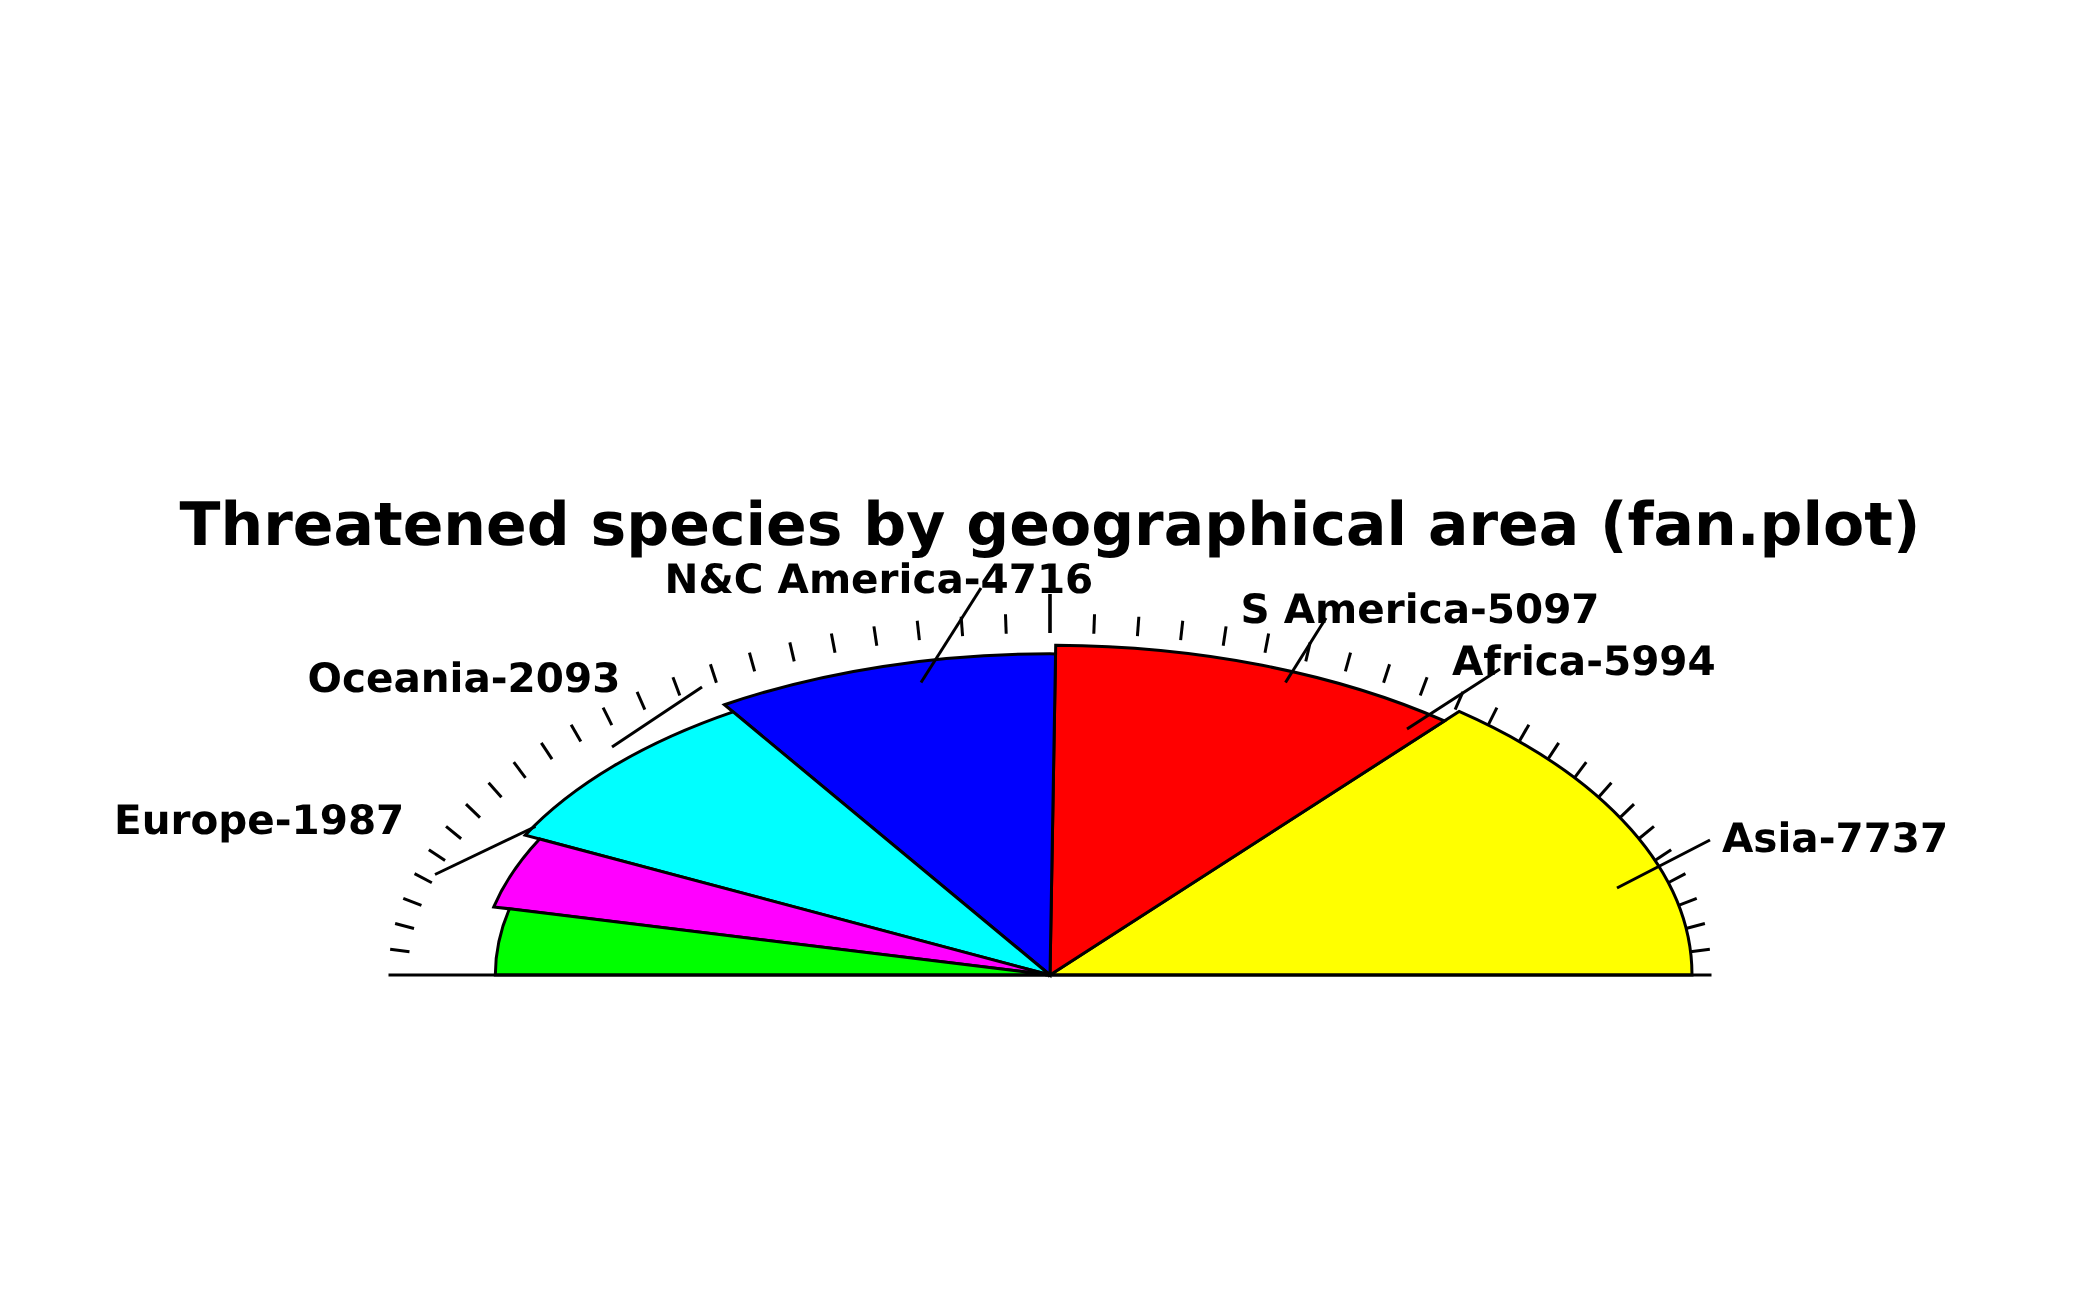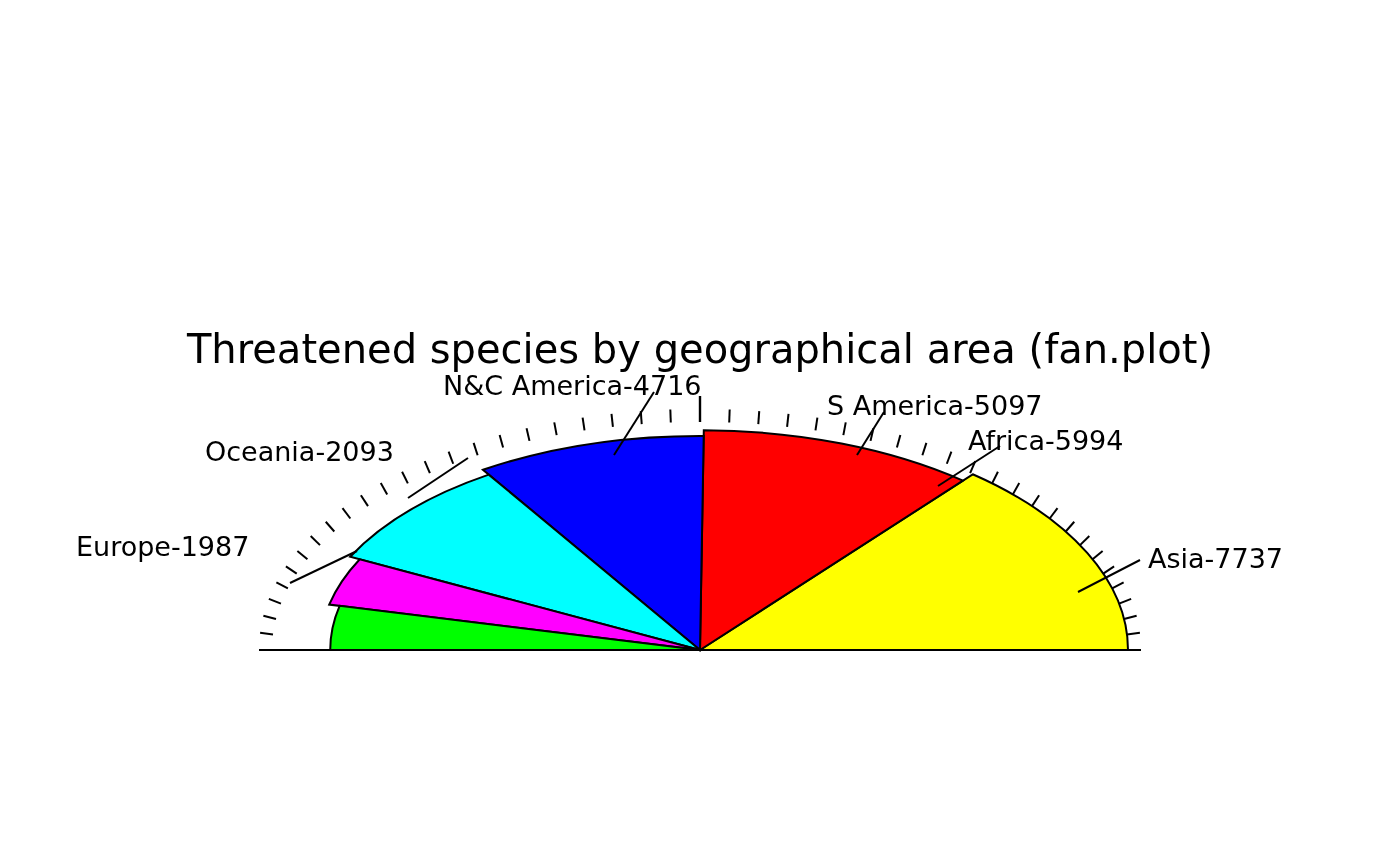--- a/index.html
+++ b/index.html
@@ -11,20 +11,21 @@
     width: 1400px;
     height: 866px;
     overflow: hidden;
     font-family: "DejaVu Sans", sans-serif;
   }
   #plot-root {
     position: relative;
     width: 1400px;
     height: 866px;
     background: #ffffff;
+    font-weight: bold;
   }
   svg#fan-svg {
     position: absolute;
     left: 0;
     top: 0;
     width: 1400px;
     height: 866px;
     display: block;
   }
   .chart-title {

